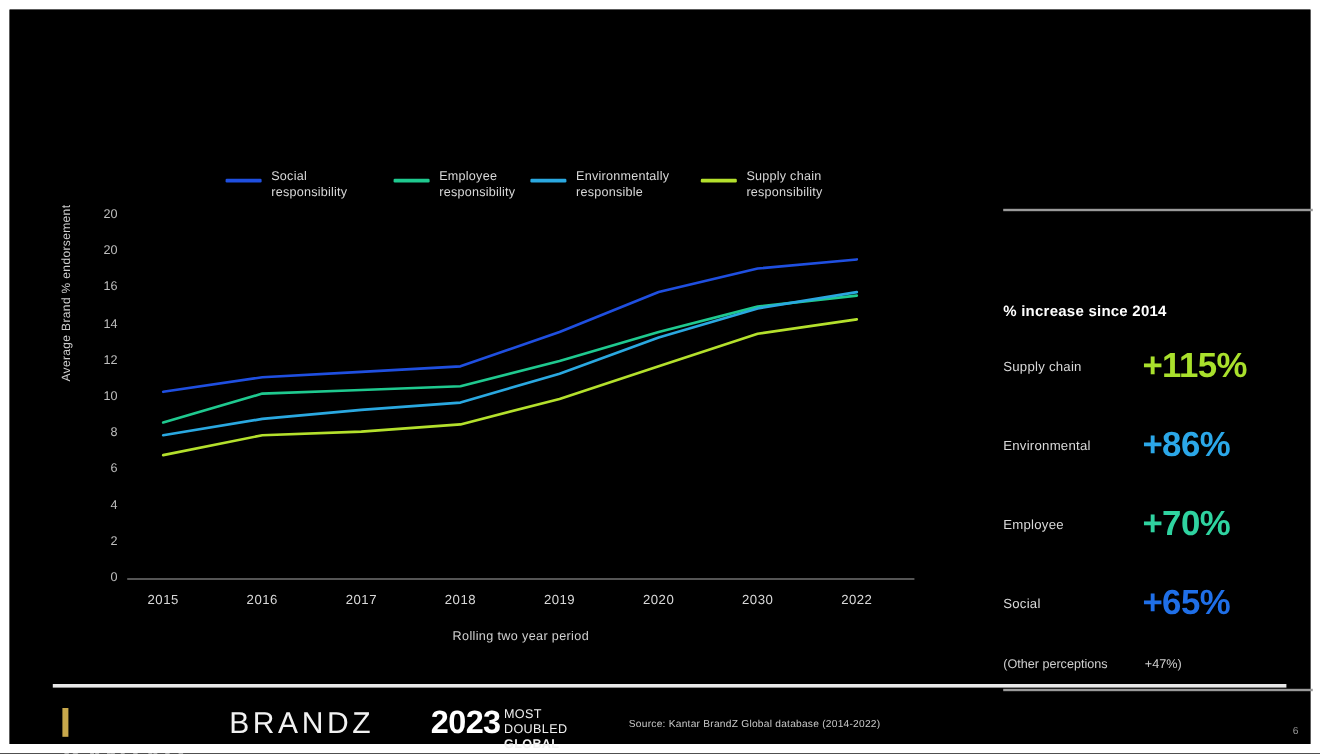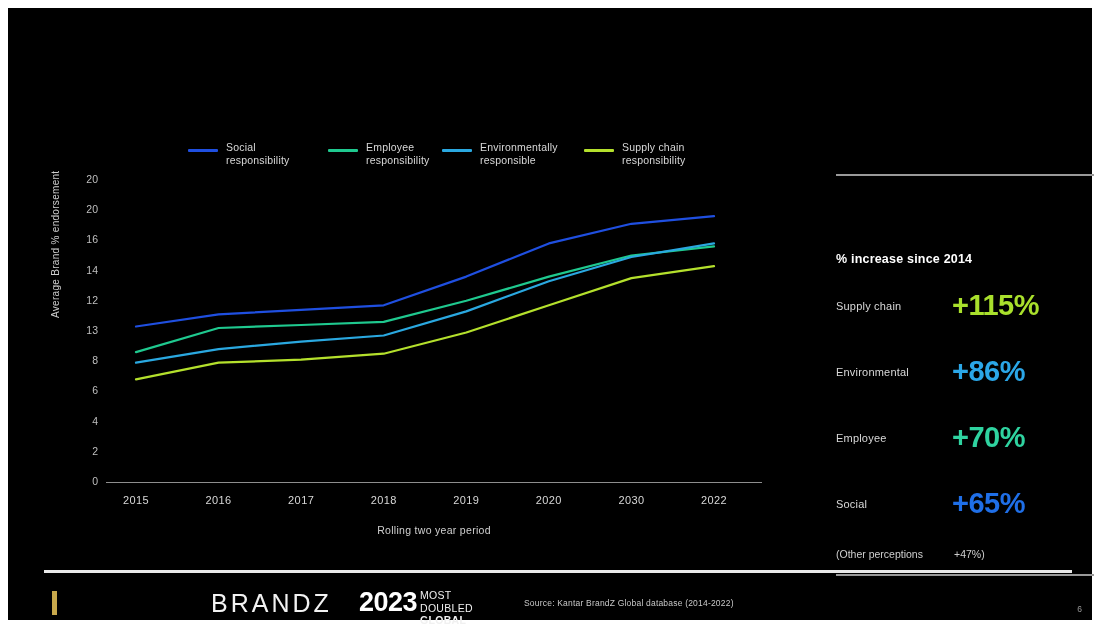--- a/index.html
+++ b/index.html
@@ -100,21 +100,21 @@
   #kantar {
     position:absolute; left:0; top:0;
     font-size:25px; font-weight:bold; letter-spacing:-0.3px; color:#ffffff;
     line-height:30px;
   }
   #kantar .kbar {
     display:inline-block; width:5px; height:24px; background:#c8a84b;
     vertical-align:-3px; margin-right:1px;
   }
   #brandz {
-    position:absolute; left:159px; top:0;
+    position:absolute; left:139px; top:0;
     font-size:25px; font-weight:normal; letter-spacing:3px; color:#f2f2f2;
     line-height:30px;
   }
   #y2023 {
     position:absolute; left:307px; top:-1px;
     font-size:27px; font-weight:bold; color:#ffffff; line-height:31px;
     letter-spacing:-0.5px;
   }
   #mvgb {
     position:absolute; left:368px; top:1px;
@@ -162,21 +162,21 @@
     </div>
 
     <div id="plot">
       <div id="ylabel">Average Brand % endorsement</div>
       <div id="yticks">
           <div class="ytick" style="left: 14px; top: 317px;">0</div>
           <div class="ytick" style="left: 14px; top: 286.8px;">2</div>
           <div class="ytick" style="left: 14px; top: 256.6px;">4</div>
           <div class="ytick" style="left: 14px; top: 226.4px;">6</div>
           <div class="ytick" style="left: 14px; top: 196.2px;">8</div>
-          <div class="ytick" style="left: 14px; top: 166px;">13</div>
+          <div class="ytick" style="left: 14px; top: 166px;">10</div>
           <div class="ytick" style="left: 14px; top: 135.8px;">12</div>
           <div class="ytick" style="left: 14px; top: 105.6px;">14</div>
           <div class="ytick" style="left: 14px; top: 75.4px;">16</div>
           <div class="ytick" style="left: 14px; top: 45.2px;">20</div>
           <div class="ytick" style="left: 14px; top: 15px;">20</div>
         </div>
       <div id="xaxisline"></div>
       <div id="xticks">
           <div class="xtick" style="left: 54px; top: 336px;">2015</div>
           <div class="xtick" style="left: 136.571px; top: 336px;">2016</div>

